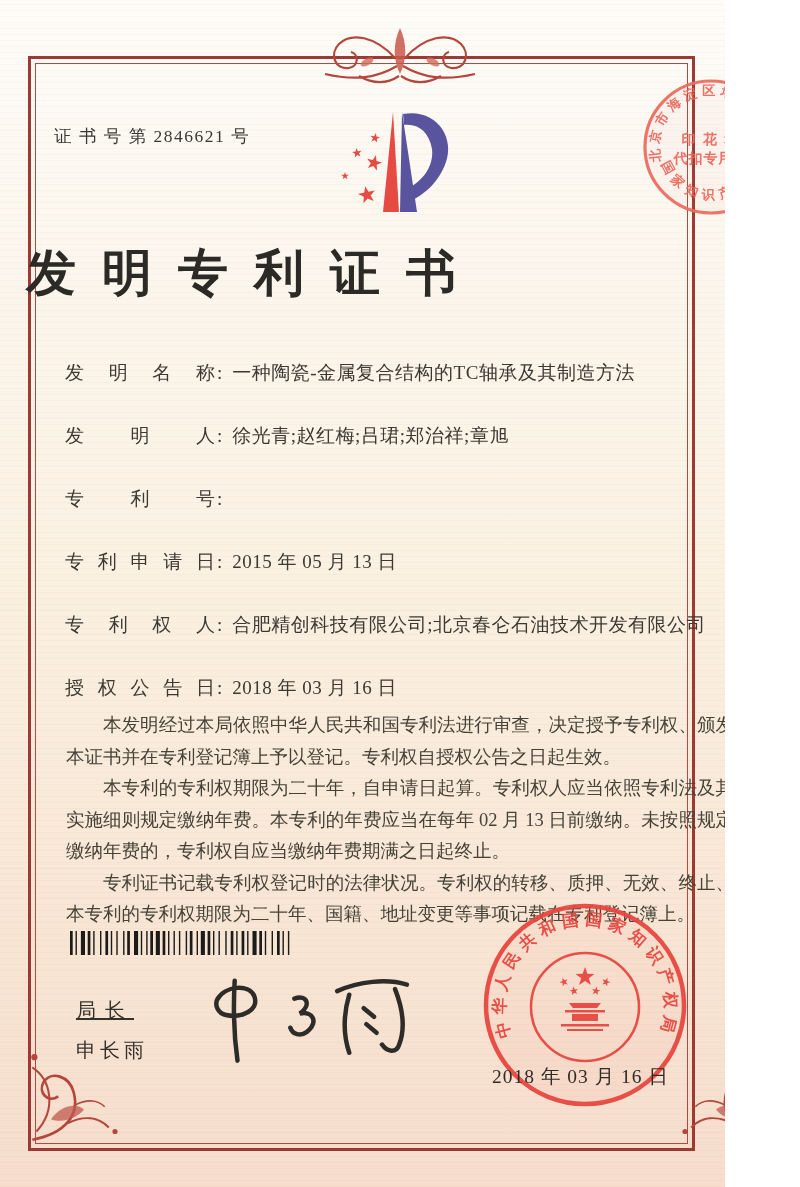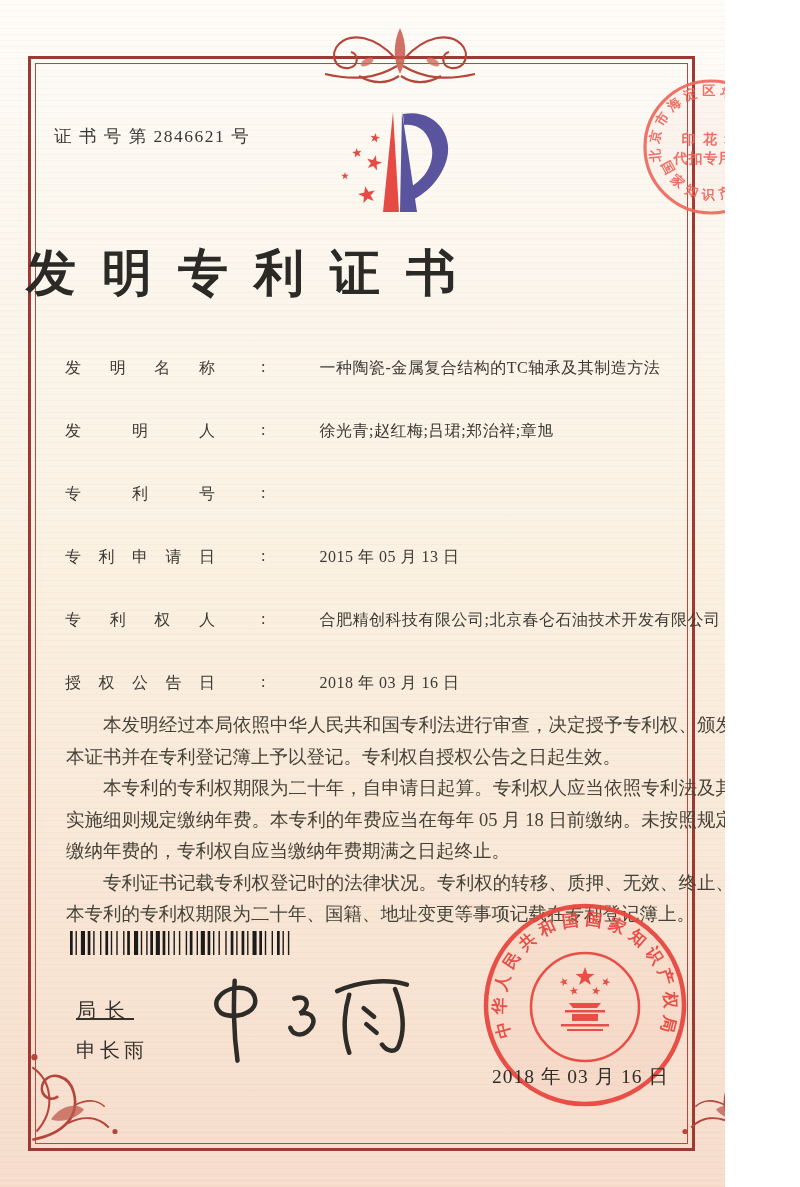--- a/index.html
+++ b/index.html
@@ -11,22 +11,22 @@
       linear-gradient(180deg,#fdfcf8 0%,#fbf7ee 22%,#faf1e2 48%,#f8e7d6 75%,#f6ddcd 100%);
   }
   .frame{position:absolute;left:28px;top:56px;right:30px;bottom:36px;border:3px solid #9e3a34;}
   .frame::after{content:"";position:absolute;inset:4px;border:1px solid #ad4a42;}
   .cert-no{position:absolute;left:54px;top:124px;font-size:17.5px;letter-spacing:1.5px;color:#3a3833;}
   .logo{position:absolute;left:338px;top:104px;width:130px;height:116px;}
   .stamp{position:absolute;left:611px;top:47px;width:200px;height:200px;opacity:.93;z-index:6;}
   .title{position:absolute;left:0;top:240px;width:100%;text-align:left;
     font-size:50px;font-weight:bold;letter-spacing:26px;text-indent:26px;color:#2b2a26;}
   .fields{position:absolute;left:65px;top:358px;width:676px;}
-  .field-row{display:flex;align-items:flex-start;height:30px;margin-bottom:33px;
-    font-size:16px;color:#3b3933;gap:44px;}
+  .field-row{display:flex;align-items:center;height:30px;margin-bottom:33px;
+    font-size:19px;color:#3b3933;}
   .field-label{display:inline-block;width:150px;text-align:justify;text-align-last:justify;flex:none;}
   .field-colon{margin:0 10px 0 2px;flex:none;}
   .field-value{letter-spacing:.5px;white-space:nowrap;}
   .paras{position:absolute;left:66px;top:710px;width:668px;font-size:18.5px;
     line-height:31.5px;color:#454238;text-align:justify;}
   .paras p{margin:0;text-indent:2em;}
   .barcode{position:absolute;left:70px;top:931px;width:220px;height:24px;}
   .sig-title{position:absolute;left:76px;top:997px;font-size:20px;letter-spacing:9px;
     color:#34322c;font-family:"Liberation Sans","DejaVu Sans",sans-serif;text-decoration:underline;}
   .sig-name{position:absolute;left:76px;top:1037px;font-size:20px;letter-spacing:4px;
@@ -145,21 +145,21 @@
     </div>
     <div class="field-row">
       <span class="field-label">授权公告日</span>
         <span class="field-colon">:</span>
         <span class="field-value">2018 年 03 月 16 日</span>
     </div>
   </div>
 
   <div class="paras">
     <p>本发明经过本局依照中华人民共和国专利法进行审查，决定授予专利权、颁发本证书并在专利登记簿上予以登记。专利权自授权公告之日起生效。</p>
-    <p>本专利的专利权期限为二十年，自申请日起算。专利权人应当依照专利法及其实施细则规定缴纳年费。本专利的年费应当在每年 05 月 18 日前缴纳。未按照规定缴纳年费的，专利权自应当缴纳年费期满之日起终止。</p>
+    <p>本专利的专利权期限为二十年，自申请日起算。专利权人应当依照专利法及其实施细则规定缴纳年费。本专利的年费应当在每年 02 月 13 日前缴纳。未按照规定缴纳年费的，专利权自应当缴纳年费期满之日起终止。</p>
     <p>专利证书记载专利权登记时的法律状况。专利权的转移、质押、无效、终止、本专利的专利权期限为二十年、国籍、地址变更等事项记载在专利登记簿上。</p>
   </div>
 
   <svg id="barcode" class="barcode" viewBox="0 0 220 24" preserveAspectRatio="none">
       <rect x="0.0" y="0" width="2.7" height="24" fill="#1c1b19"></rect>
       <rect x="5.5" y="0" width="1.4" height="24" fill="#1c1b19"></rect>
       <rect x="10.9" y="0" width="4.1" height="24" fill="#1c1b19"></rect>
       <rect x="17.7" y="0" width="2.7" height="24" fill="#1c1b19"></rect>
       <rect x="23.2" y="0" width="1.4" height="24" fill="#1c1b19"></rect>
       <rect x="30.0" y="0" width="1.4" height="24" fill="#1c1b19"></rect>

